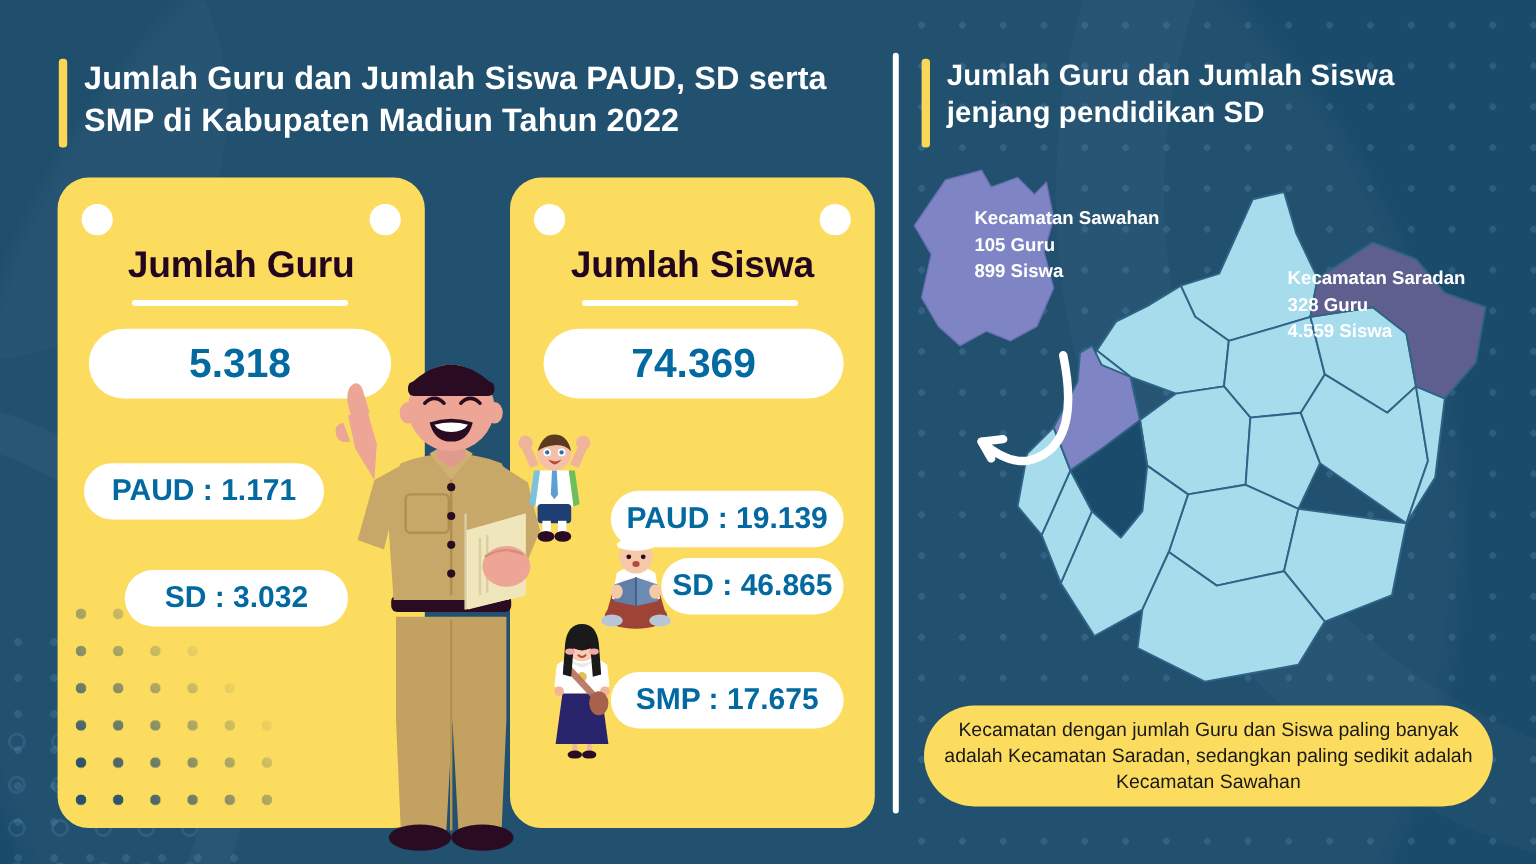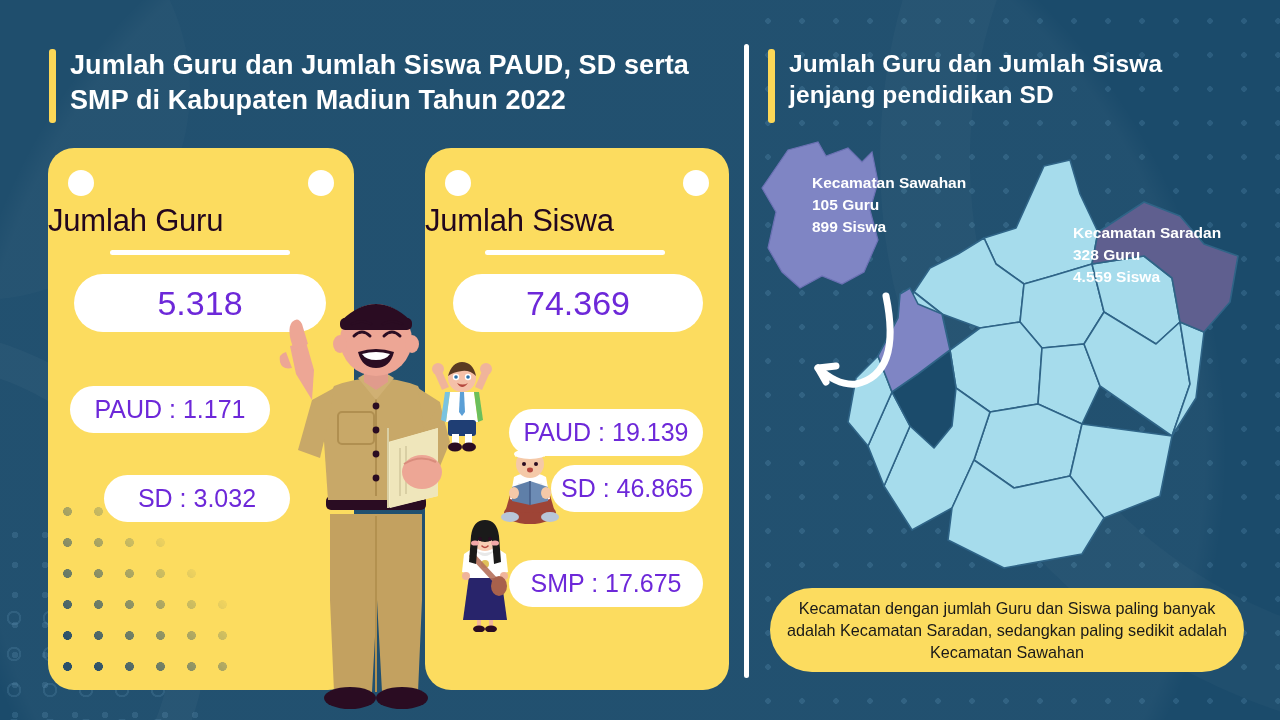--- a/index.html
+++ b/index.html
@@ -70,38 +70,38 @@
     position:absolute;background:#fcdc5f;border-radius:26px;overflow:hidden;
   }
   #card-guru{left:48px;top:148px;width:306px;height:542px;}
   #card-siswa{left:425px;top:148px;width:304px;height:542px;}
   .punch{
     position:absolute;width:26px;height:26px;border-radius:50%;background:#ffffff;
   }
   .punch.l{left:20px;top:22px;}
   .punch.r{right:20px;top:22px;}
   .card-title{
-    position:absolute;left:0;right:0;text-align:left;
-    color:#22061e;font-weight:normal;font-size:31px;letter-spacing:-.2px;
+    position:absolute;left:0;right:0;text-align:center;
+    color:#22061e;font-weight:bold;font-size:31px;letter-spacing:-.2px;
   }
   .card-rule{
     position:absolute;height:5px;background:#ffffff;border-radius:3px;
   }
   .dotfield{
     position:absolute;left:4px;bottom:-6px;width:190px;height:200px;
     background-image:radial-gradient(circle, #20496b 4.2px, transparent 4.6px);
     background-size:31px 31px;
     opacity:.95;
     -webkit-mask-image:linear-gradient(to top right, rgba(0,0,0,1) 18%, rgba(0,0,0,0) 72%);
     mask-image:linear-gradient(to top right, rgba(0,0,0,1) 18%, rgba(0,0,0,0) 72%);
   }
   .pill{
     position:absolute;background:#ffffff;border-radius:999px;
     display:flex;align-items:center;justify-content:center;
-    color:#6d28d9;font-weight:normal;white-space:nowrap;
+    color:#0369a1;font-weight:bold;white-space:nowrap;
   }
   .pill.big{font-size:34px;height:58px;}
   .pill.sub{font-size:25px;height:47px;}
 
   
   .mapwrap{position:absolute;left:752px;top:136px;width:520px;height:450px;}
   .maplabel{
     position:absolute;color:#ffffff;font-weight:bold;font-size:15.5px;line-height:1.42;
     white-space:nowrap;
   }

